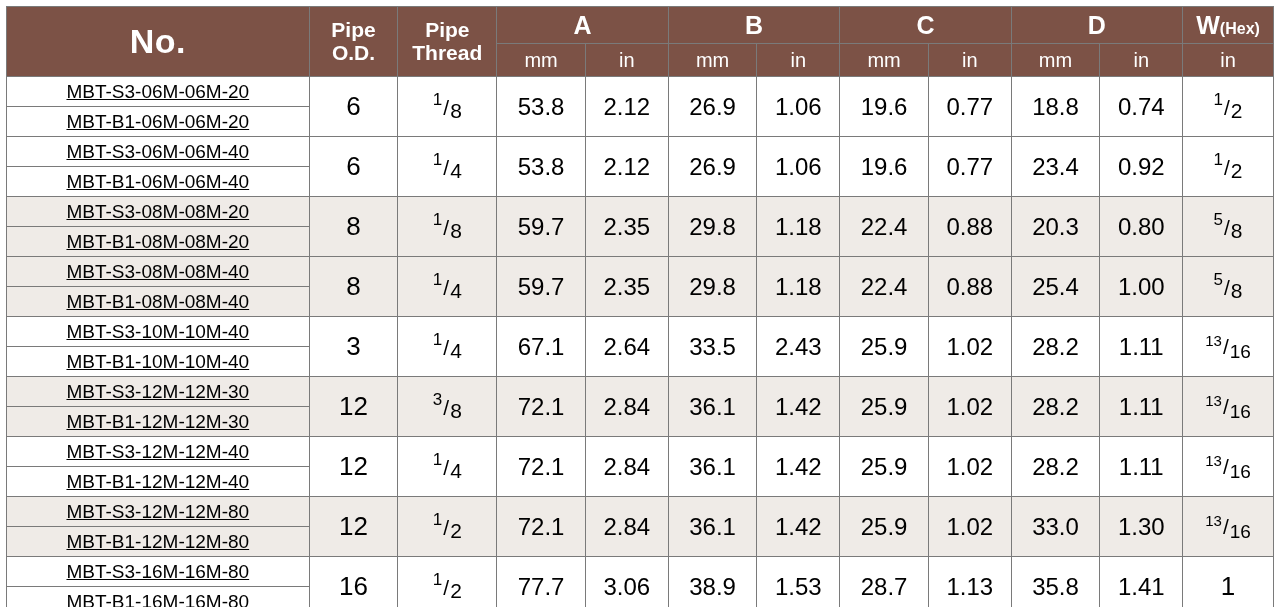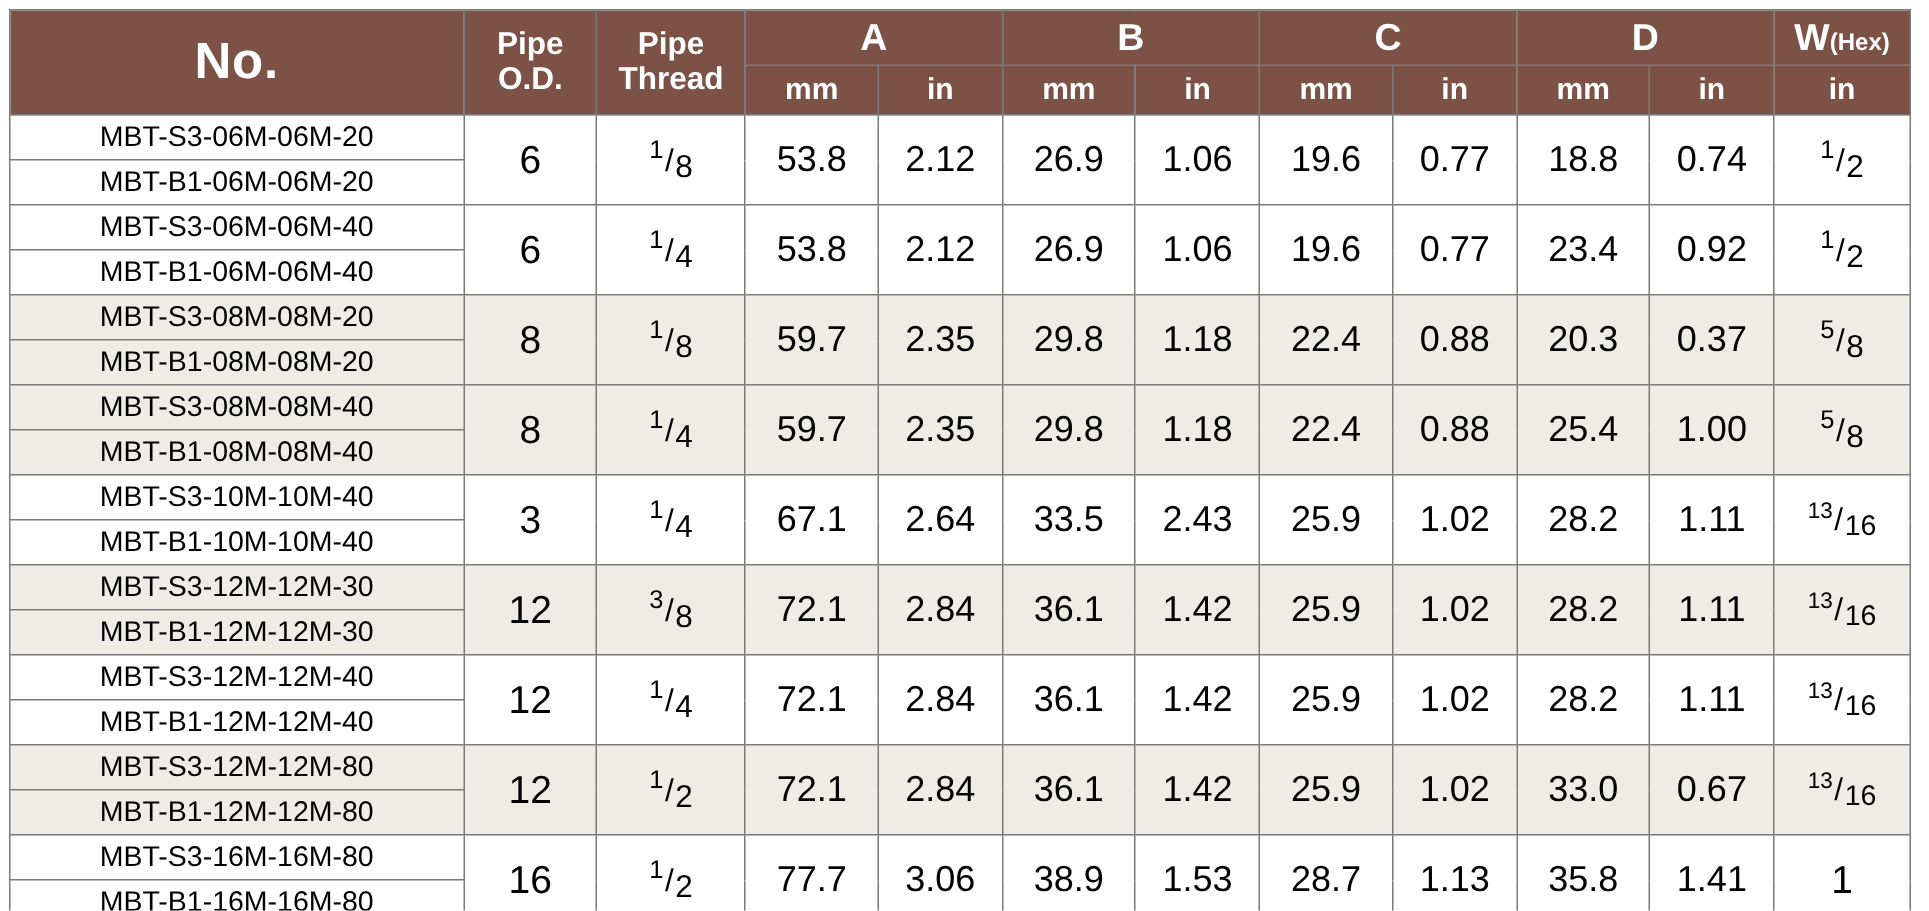--- a/index.html
+++ b/index.html
@@ -45,41 +45,42 @@
   th.two-line {
     font-size: 21px;
   }
   th.group {
     font-size: 25px;
     height: 36px;
   }
   th.unit {
     font-size: 20px;
     height: 32px;
-    font-weight: bold;
+    font-weight: normal;
   }
   th.w-col .w-main {
     font-size: 25px;
     font-weight: bold;
   }
   th.w-col .w-sub {
     font-size: 16px;
     font-weight: bold;
     text-align: center;
   }
   
   tbody td {
     font-size: 21px;
     height: 29px;
   }
   td.part {
     font-size: 19px;
     text-align: center;
     padding: 0 4px;
     white-space: nowrap;
+    text-decoration: underline;
   }
   td.num {
     font-size: 24px;
   }
   td.od {
     font-size: 26px;
   }
   tbody tr.alt td {
     background: #efebe7;
   }
@@ -207,21 +208,21 @@
           <td class="part">MBT-S3-08M-08M-20</td>
           <td class="od" rowspan="2">8</td>
           <td rowspan="2"><span class="frac"><span class="n">1</span><span class="s">/</span><span class="d">8</span></span></td>
           <td class="num" rowspan="2">59.7</td>
           <td class="num" rowspan="2">2.35</td>
           <td class="num" rowspan="2">29.8</td>
           <td class="num" rowspan="2">1.18</td>
           <td class="num" rowspan="2">22.4</td>
           <td class="num" rowspan="2">0.88</td>
           <td class="num" rowspan="2">20.3</td>
-          <td class="num" rowspan="2">0.37</td>
+          <td class="num" rowspan="2">0.80</td>
           <td rowspan="2"><span class="frac"><span class="n">5</span><span class="s">/</span><span class="d">8</span></span></td>
         </tr>
         <tr class="alt">
           <td class="part">MBT-B1-08M-08M-20</td>
         </tr>
         <tr class="alt">
           <td class="part">MBT-S3-08M-08M-40</td>
           <td class="od" rowspan="2">8</td>
           <td rowspan="2"><span class="frac"><span class="n">1</span><span class="s">/</span><span class="d">4</span></span></td>
           <td class="num" rowspan="2">59.7</td>
@@ -292,21 +293,21 @@
           <td class="part">MBT-S3-12M-12M-80</td>
           <td class="od" rowspan="2">12</td>
           <td rowspan="2"><span class="frac"><span class="n">1</span><span class="s">/</span><span class="d">2</span></span></td>
           <td class="num" rowspan="2">72.1</td>
           <td class="num" rowspan="2">2.84</td>
           <td class="num" rowspan="2">36.1</td>
           <td class="num" rowspan="2">1.42</td>
           <td class="num" rowspan="2">25.9</td>
           <td class="num" rowspan="2">1.02</td>
           <td class="num" rowspan="2">33.0</td>
-          <td class="num" rowspan="2">0.67</td>
+          <td class="num" rowspan="2">1.30</td>
           <td rowspan="2"><span class="frac small"><span class="n">13</span><span class="s">/</span><span class="d">16</span></span></td>
         </tr>
         <tr class="alt">
           <td class="part">MBT-B1-12M-12M-80</td>
         </tr>
         <tr class="plain">
           <td class="part">MBT-S3-16M-16M-80</td>
           <td class="od" rowspan="2">16</td>
           <td rowspan="2"><span class="frac"><span class="n">1</span><span class="s">/</span><span class="d">2</span></span></td>
           <td class="num" rowspan="2">77.7</td>

